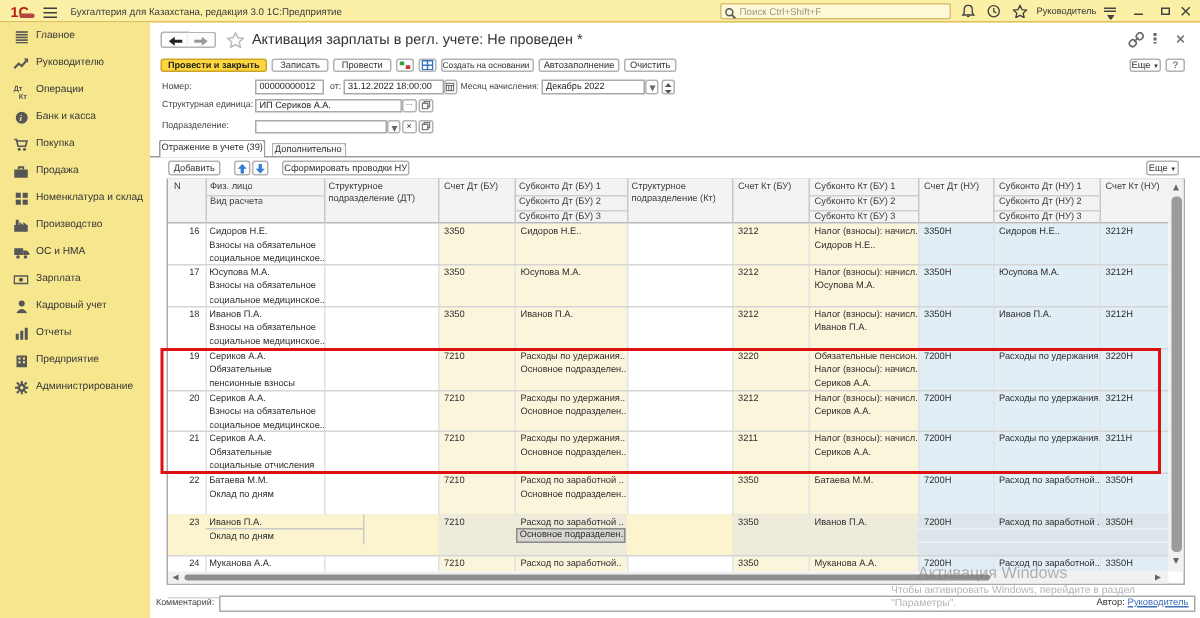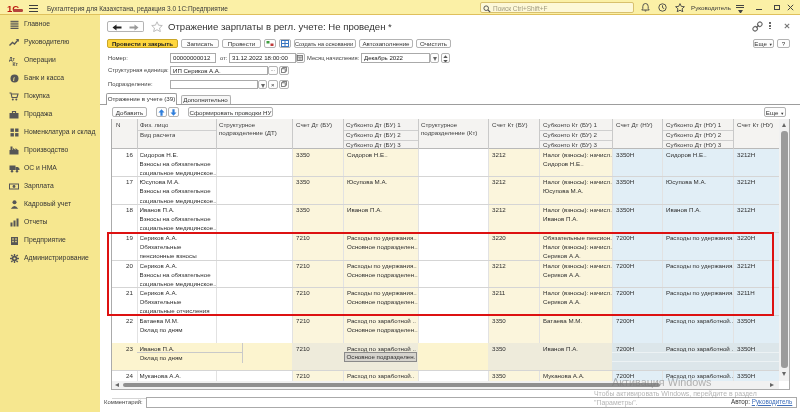--- a/index.html
+++ b/index.html
@@ -154,21 +154,21 @@
 
 <div class="btn" style="left:107px;top:21px;width:19px;height:11px;border-radius:2px 0 0 2px;"><svg width="10" height="7" viewBox="0 0 10 7" style="margin-top:1.5px;">
       <path d="M0.5,3.5 L4.5,0.5 L4.5,2.5 L9.5,2.5 L9.5,4.5 L4.5,4.5 L4.5,6.5 Z" fill="#222"></path>
     </svg></div>
 <div class="btn" style="left:125px;top:21px;width:19px;height:11px;border-left:none;border-radius:0 2px 2px 0;"><svg width="10" height="7" viewBox="0 0 10 7" style="margin-top:1.5px;">
       <path d="M9.5,3.5 L5.5,0.5 L5.5,2.5 L0.5,2.5 L0.5,4.5 L5.5,4.5 L5.5,6.5 Z" fill="#999"></path>
     </svg></div>
 <svg style="position:absolute;left:151px;top:20.5px;" width="12" height="11" viewBox="0 0 10 9">
     <path d="M5,0.6 L6.3,3.4 L9.4,3.7 L7.1,5.8 L7.8,8.8 L5,7.2 L2.2,8.8 L2.9,5.8 L0.6,3.7 L3.7,3.4 Z" stroke="#b9b9b9" stroke-width="0.8" fill="none"></path>
   </svg>
-<div class="abs" style="left:168px;top:21px;font-size:9.6px;color:#333;">Отражение зарплаты в регл. учете: Не проведен *</div>
+<div class="abs" style="left:168px;top:21px;font-size:9.6px;color:#333;">Активация зарплаты в регл. учете: Не проведен *</div>
 <svg style="position:absolute;left:752px;top:21px;" width="11" height="11" viewBox="0 0 11 11">
     <g fill="none" stroke="#6a6a6a" stroke-width="1.1">
       <rect x="0.9" y="5.7" width="4.6" height="4.2" rx="2.1" transform="rotate(-45 3.2 7.8)"></rect>
       <rect x="5.5" y="1.1" width="4.6" height="4.2" rx="2.1" transform="rotate(-45 7.8 3.2)"></rect>
     </g>
     <line x1="4" y1="7" x2="7" y2="4" stroke="#6a6a6a" stroke-width="1.1"></line>
   </svg>
 <div class="abs" style="left:769.3px;top:22.3px;width:1.8px;height:1.8px;background:#666;"></div>
 <div class="abs" style="left:769.3px;top:25px;width:1.8px;height:1.8px;background:#666;"></div>
 <div class="abs" style="left:769.3px;top:27.7px;width:1.8px;height:1.8px;background:#666;"></div>

